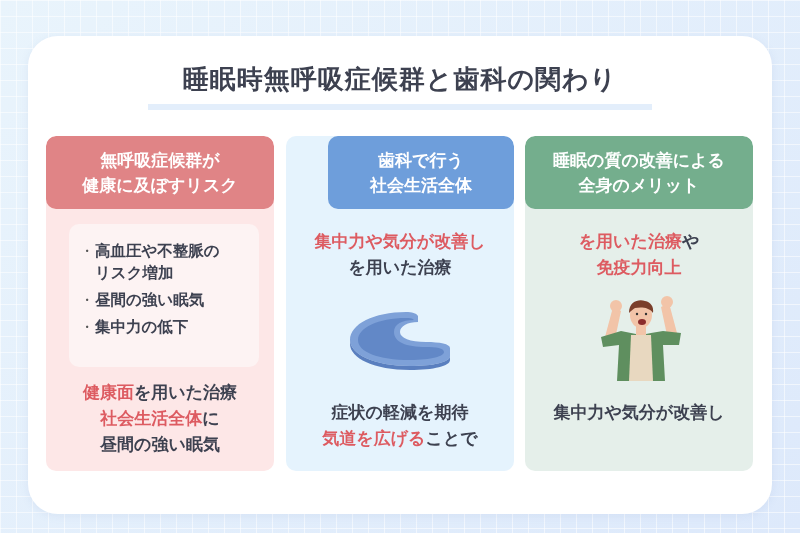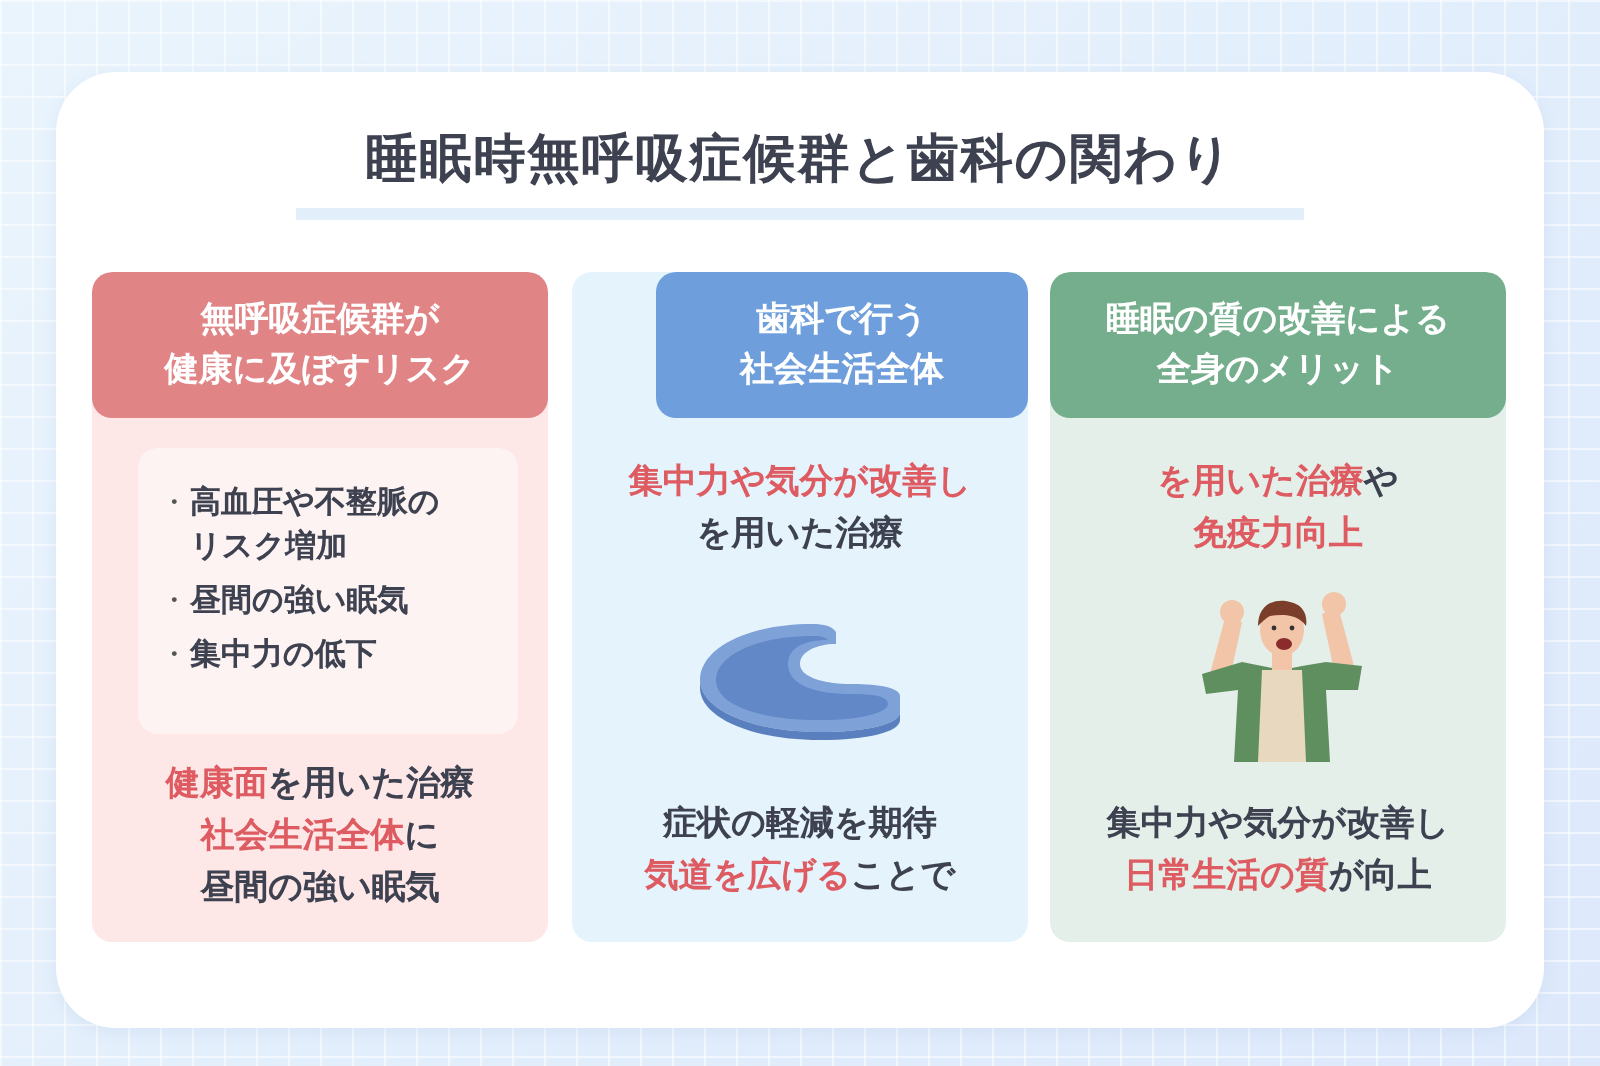--- a/index.html
+++ b/index.html
@@ -146,16 +146,15 @@
       <rect x="45" y="32" width="10" height="10" fill="#f2c4a8"></rect>
 
       <ellipse cx="50" cy="22" rx="11" ry="13" fill="#f2c4a8"></ellipse>
       <path d="M38 20 C38 8 48 6 54 8 C60 9 63 14 62 20 C58 14 50 14 44 15 C42 16 40 18 38 20 Z" fill="#7a3e2a"></path>
       <ellipse cx="51" cy="29" rx="4" ry="3" fill="#8a2c2c"></ellipse>
       <circle cx="46" cy="21" r="1.2" fill="#333"></circle>
       <circle cx="55" cy="21" r="1.2" fill="#333"></circle>
     </svg>
     <div class="statement s-bottom">
       <div>集中力や気分が改善し</div>
-      <div><span class="hl">日常生活の質</span><span>が向上</span></div>
     </div>
   </div>
 </div>
 
 </body></html>

